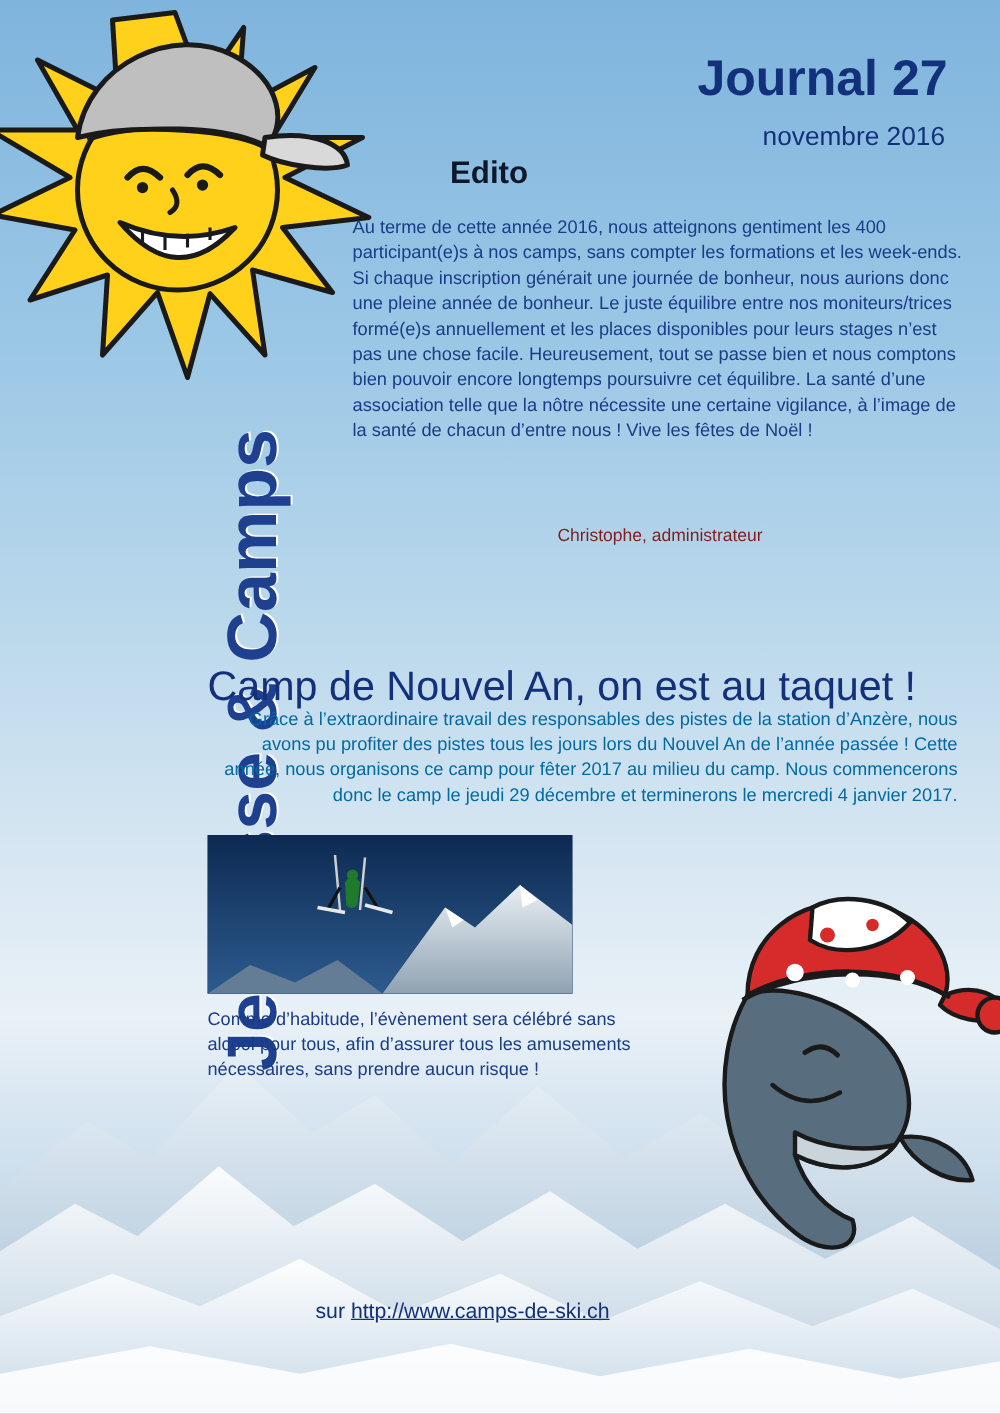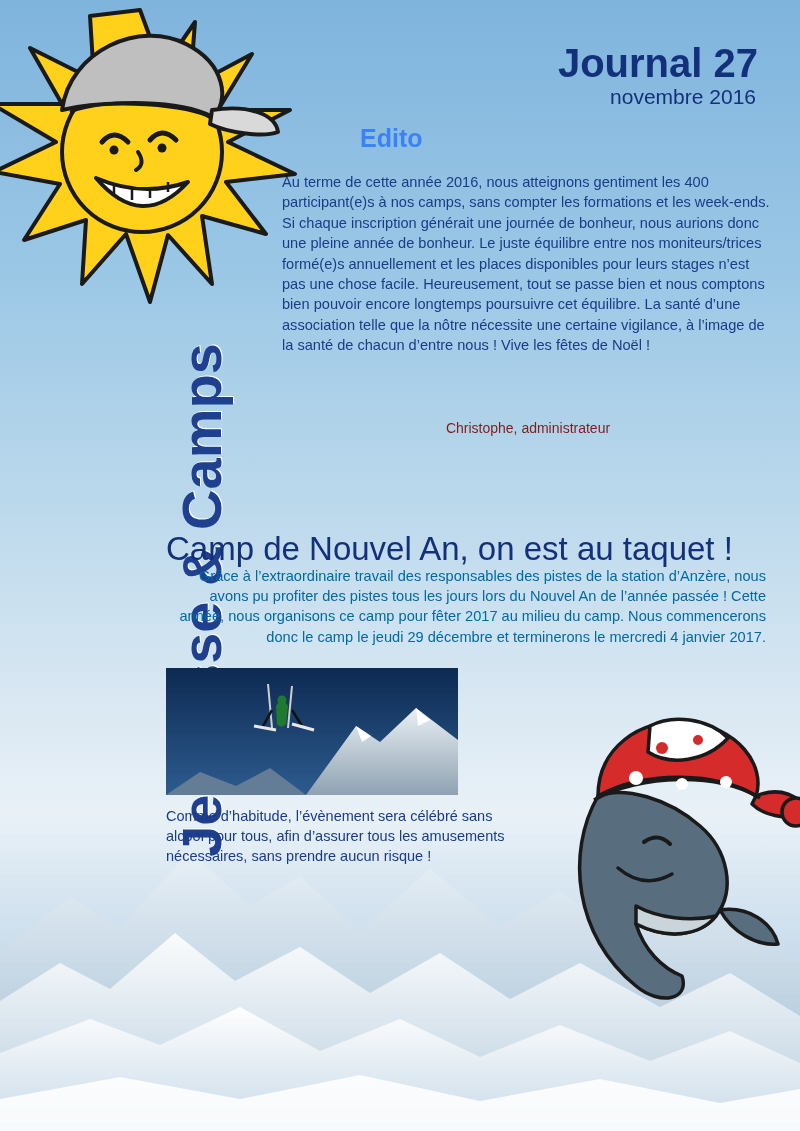--- a/index.html
+++ b/index.html
@@ -20,27 +20,27 @@
     text-align:center;line-height:80px;white-space:nowrap;
     text-shadow:1px 1px 0 #ffffff;
   }
 
   
   .journal-title{
     position:absolute;right:42px;top:40px;text-align:right;
     color:#12317a;font-weight:bold;font-size:40px;line-height:46px;
   }
   .journal-date{
-    position:absolute;right:44px;top:85px;text-align:right;
+    position:absolute;right:44px;top:98px;text-align:right;
     color:#12317a;font-size:21px;
   }
 
   
   .edito-title{
-    position:absolute;left:360px;top:124px;color:#3b82f6;
+    position:absolute;left:360px;top:124px;color:#0f172a;
     font-weight:bold;font-size:25px;
   }
   .edito-body{
     position:absolute;left:282px;top:172px;width:492px;
     color:#1a3c86;font-size:14.6px;line-height:20.4px;
   }
   .edito-sign{
     position:absolute;left:282px;top:420px;width:492px;text-align:center;
     color:#7f1d1d;font-size:14px;
   }
@@ -200,13 +200,16 @@
       <circle cx="96" cy="78" r="7" fill="#ffffff" stroke="none"></circle>
       <circle cx="142" cy="84" r="6" fill="#ffffff" stroke="none"></circle>
       <circle cx="186" cy="82" r="6" fill="#ffffff" stroke="none"></circle>
       <circle cx="122" cy="48" r="6" fill="#d62b2b" stroke="none"></circle>
       <circle cx="158" cy="40" r="5" fill="#d62b2b" stroke="none"></circle>
     </g>
   </svg>
 </div>
 
 <div class="footer">
+  <div>
+    <span>sur </span><a href="#">http://www.camps-de-ski.ch</a>
+  </div>
 </div>
 
 </body></html>

